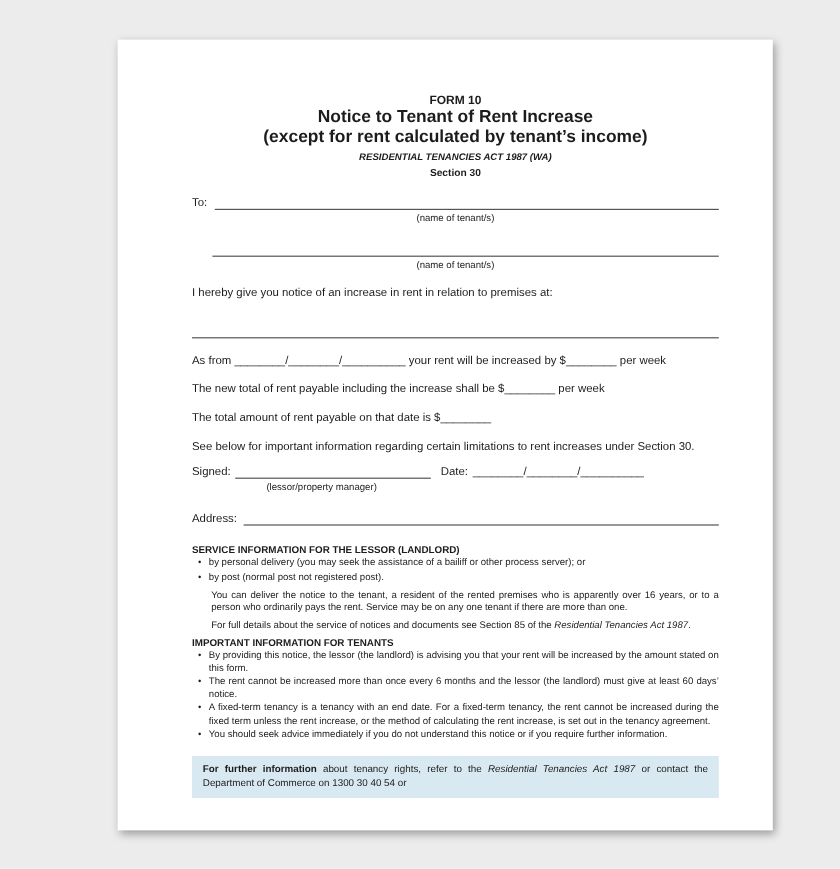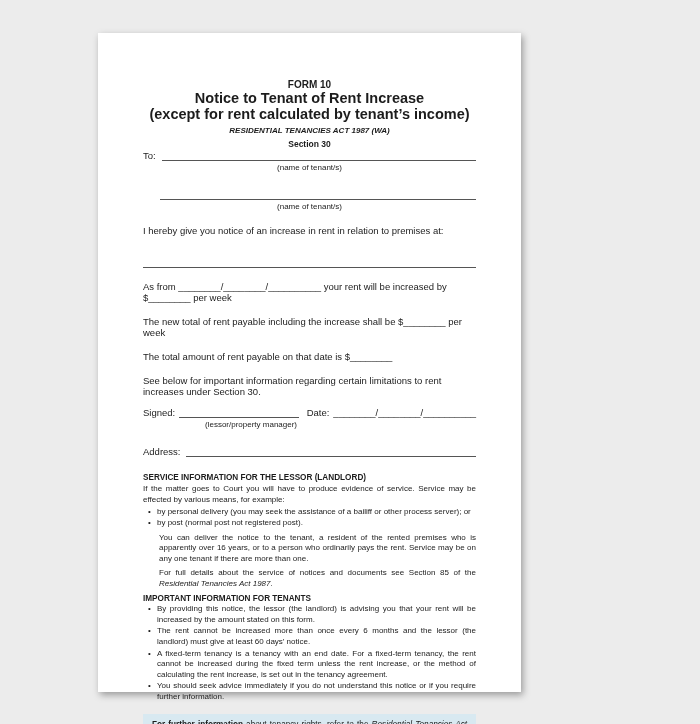--- a/index.html
+++ b/index.html
@@ -7,38 +7,38 @@
     width: 700px; height: 724px;
     background: #ececec;
     font-family: "Liberation Sans", sans-serif;
     color: #1c1c1c;
     position: relative;
     overflow: hidden;
   }
   .page {
     position: absolute;
     left: 98px; top: 33px;
-    width: 423px; height: 659px;
+    width: 546px; height: 659px;
     background: #ffffff;
     box-shadow: 2px 3px 7px rgba(0,0,0,0.35);
     box-sizing: border-box;
-    padding: 46px 45px 0 45px;
+    padding: 46px 45px 0 62px;
   }
   
   .hdr { text-align: center; }
   .hdr .form-no { font-size: 10px; font-weight: bold; }
   .hdr .title { font-size: 14.5px; font-weight: bold; line-height: 1.12; }
   .hdr .act { font-size: 8px; font-weight: bold; font-style: italic; margin-top: 4px; }
   .hdr .section { font-size: 8.5px; font-weight: bold; margin-top: 4px; }
   
   .row { display: flex; align-items: flex-end; font-size: 9.5px; }
   .fill-line { border-bottom: 1px solid #555; flex: 1; height: 11px; }
   .lbl { white-space: nowrap; }
   .caption { font-size: 8px; text-align: center; margin-top: 2px; color: #222; }
-  .to-row { }
+  .to-row { margin-top: 14px; }
   .to-row .lbl { margin-right: 6px; }
   .name-line2 { border-bottom: 1px solid #555; height: 12px; margin-left: 17px; margin-top: 15px; }
   .intro { font-size: 9.5px; margin: 14px 0 0 0; }
   .addr-line { border-bottom: 1px solid #555; height: 12px; margin-top: 19px; }
   .stmt { font-size: 9.5px; margin: 13px 0 0 0; }
   .signed-row { margin-top: 9px; align-items: flex-end; }
   .signed-row .sig-line { flex: 0 1 163px; border-bottom: 1px solid #555; height: 11px; margin-left: 4px; }
   .signed-row .date-lbl { margin-left: 8px; margin-right: 4px; }
   .signed-caption { font-size: 8px; margin: 2px 0 0 62px; }
   .address-row { margin-top: 16px; }
@@ -101,21 +101,20 @@
     <span class="lbl">________/________/__________</span>
   </div>
   <div class="signed-caption">(lessor/property manager)</div>
 
   <div class="row address-row">
     <span class="lbl">Address:</span>
     <span class="fill-line"></span>
   </div>
 
   <div class="sec-heading">SERVICE INFORMATION FOR THE LESSOR (LANDLORD)</div>
-  <p class="sp">If the matter goes to Court you will have to produce evidence of service. Service may be effected by various means, for example:</p>
 
   <div class="blt">
     <span class="dot">•</span>
     <span class="blt-text">by personal delivery (you may seek the assistance of a bailiff or other process server); or</span>
   </div>
   <div class="blt">
     <span class="dot">•</span>
     <span class="blt-text">by post (normal post not registered post).</span>
   </div>
 

